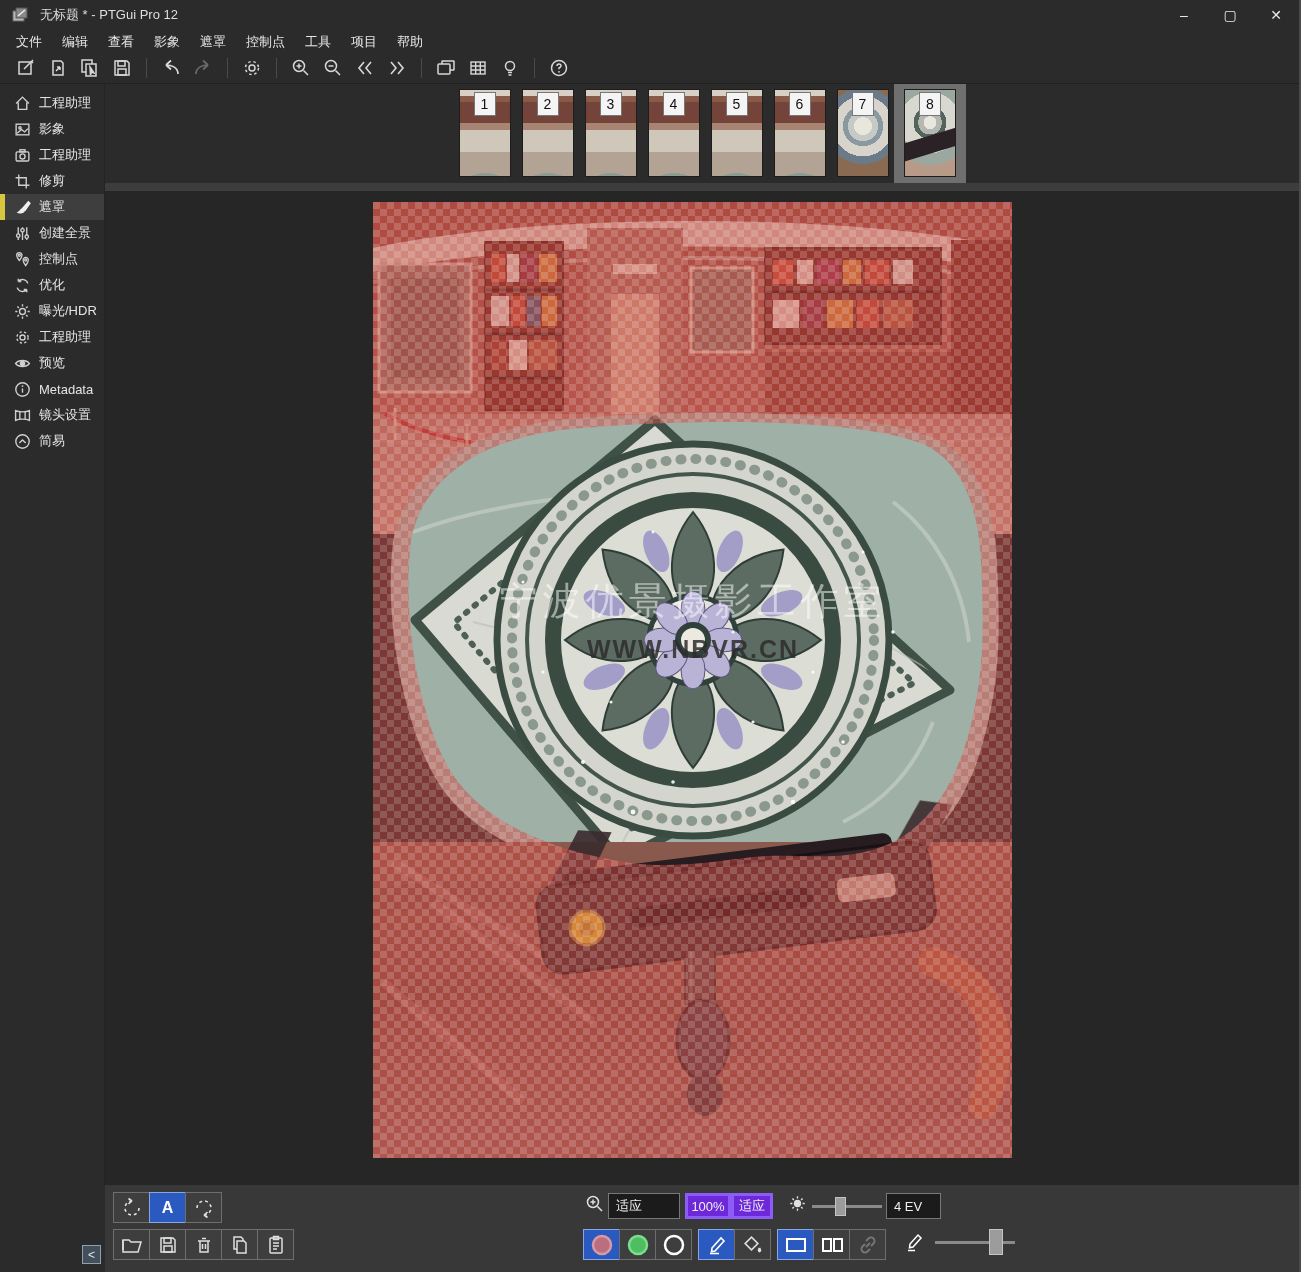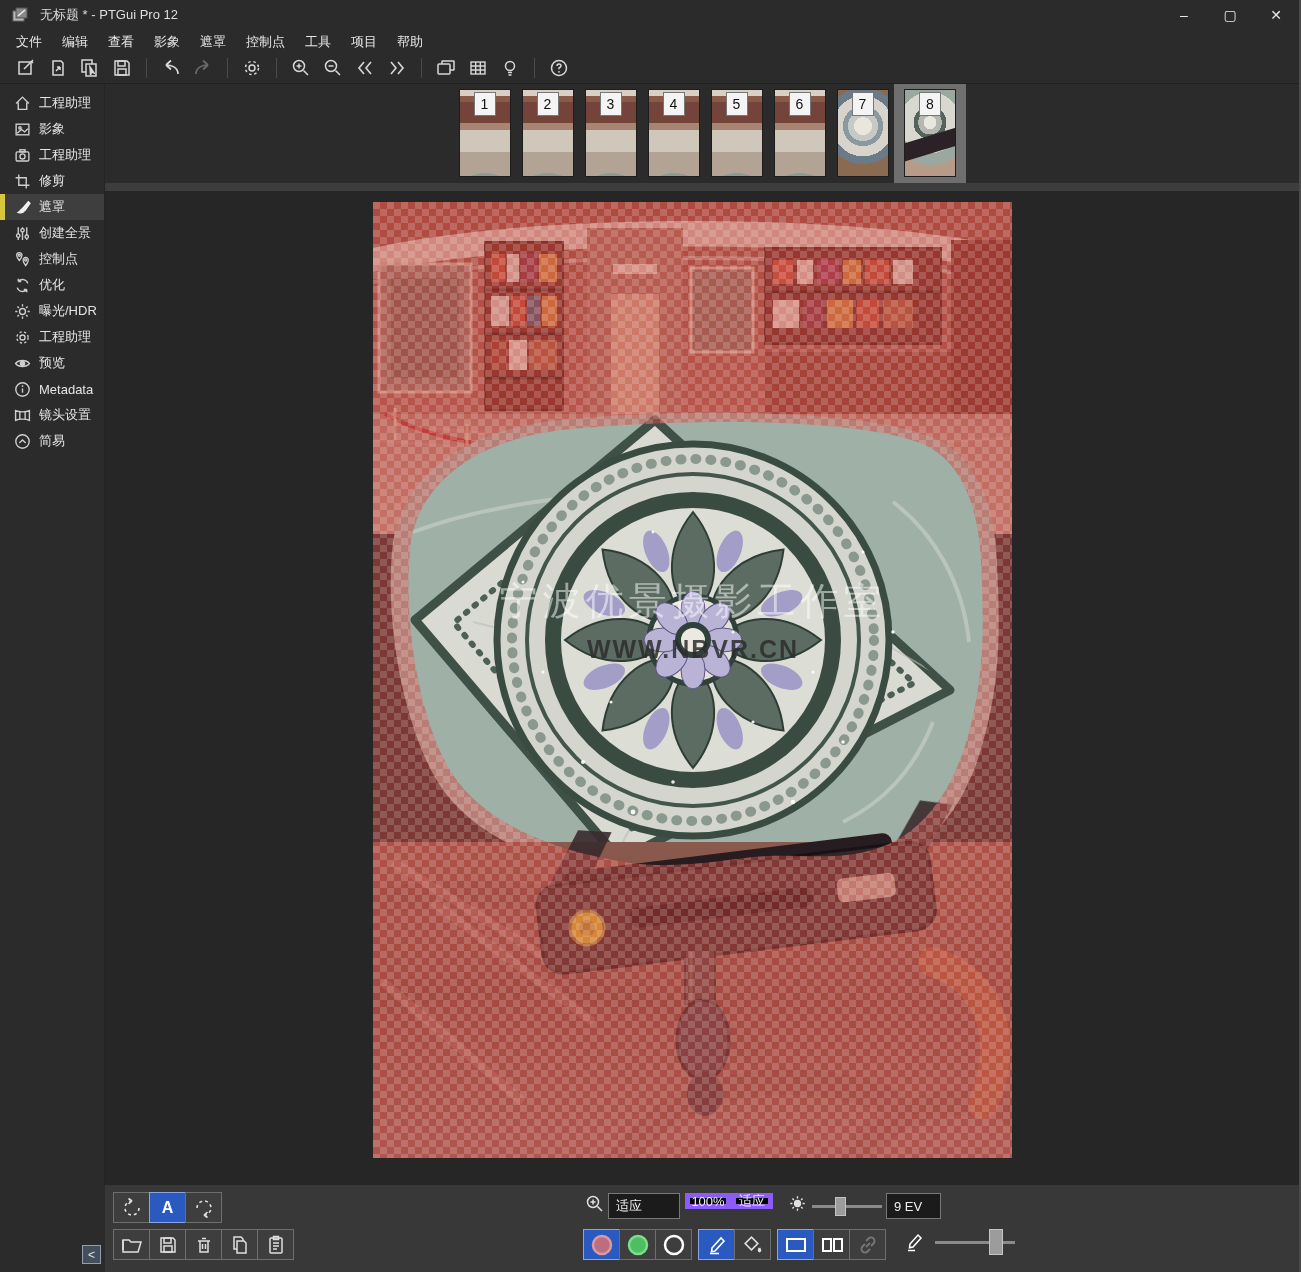--- a/index.html
+++ b/index.html
@@ -63,21 +63,21 @@
   .bottomleft{position:absolute;left:0;top:1185px;width:105px;height:87px;background:#2b2b2b;}
   .collapse-btn{position:absolute;right:4px;top:60px;width:19px;height:19px;background:#43505c;
                 border:1px solid #8fa0b0;color:#dce6ee;font-size:12px;display:flex;
                 align-items:center;justify-content:center;}
   .bb-btn{position:absolute;width:37px;height:31px;background:#3e3e3e;border:1px solid #6e6e6e;
           display:flex;align-items:center;justify-content:center;}
   .bb-btn.on{background:#2a5abf;border-color:#89a6e0;}
   .bb-btn.dis svg{opacity:.45;}
   .bb-field{position:absolute;height:26px;background:#1b1b1b;border:1px solid #777;
             font-size:13px;color:#efefef;display:flex;align-items:center;padding:0 7px;}
-  .bb-push{position:absolute;height:16px;background:#000000;border:5px solid #8b5cf6;
+  .bb-push{position:absolute;height:26px;background:#6d28d9;border:3px solid #8b5cf6;
            font-size:13px;color:#efefef;display:flex;align-items:center;justify-content:center;}
   .slider-track{position:absolute;height:3px;background:#8a8a8a;}
   .slider-handle{position:absolute;background:#9c9c9c;border:1px solid #c4c4c4;}
   .ico-abs{position:absolute;}
   .a-label{color:#fff;font-size:16px;font-weight:bold;}
 </style>
 </head>
 <body>
 
 <div id="app">
@@ -604,21 +604,21 @@
       </svg>
     <div class="bb-field" style="left:503px;top:8px;width:72px;">适应</div>
     <div class="bb-push" style="left:580px;top:8px;width:46px;">100%</div>
     <div class="bb-push" style="left:626px;top:8px;width:42px;">适应</div>
     <svg class="ico-abs" style="left:684px;top:10px;" width="17" height="17" viewBox="0 0 16 16" fill="none" stroke="#e0e0e0" stroke-width="1.3">
       <circle cx="8" cy="8" r="2.8" fill="#e0e0e0"></circle>
         <path d="M8 1.2 v2 M8 12.8 v2 M1.2 8 h2 M12.8 8 h2 M3.2 3.2 l1.4 1.4 M11.4 11.4 l1.4 1.4 M12.8 3.2 l-1.4 1.4 M4.6 11.4 l-1.4 1.4"></path>
       </svg>
     <div class="slider-track" style="left:707px;top:20px;width:70px;"></div>
     <div class="slider-handle" style="left:730px;top:12px;width:11px;height:19px;"></div>
-    <div class="bb-field" style="left:781px;top:8px;width:55px;">9 EV</div>
+    <div class="bb-field" style="left:781px;top:8px;width:55px;">4 EV</div>
 
     <div class="bb-btn on" style="left:478px;top:44px;">
       <svg width="24" height="24" viewBox="0 0 24 24">
           <circle cx="12" cy="12" r="9" fill="#bd6e7e" stroke="#d89aa6" stroke-width="2.5"></circle>
         </svg>
     </div>
     <div class="bb-btn" style="left:514px;top:44px;">
       <svg width="24" height="24" viewBox="0 0 24 24">
           <circle cx="12" cy="12" r="9" fill="#4fbe63" stroke="#7adf8a" stroke-width="2.5"></circle>
         </svg>

